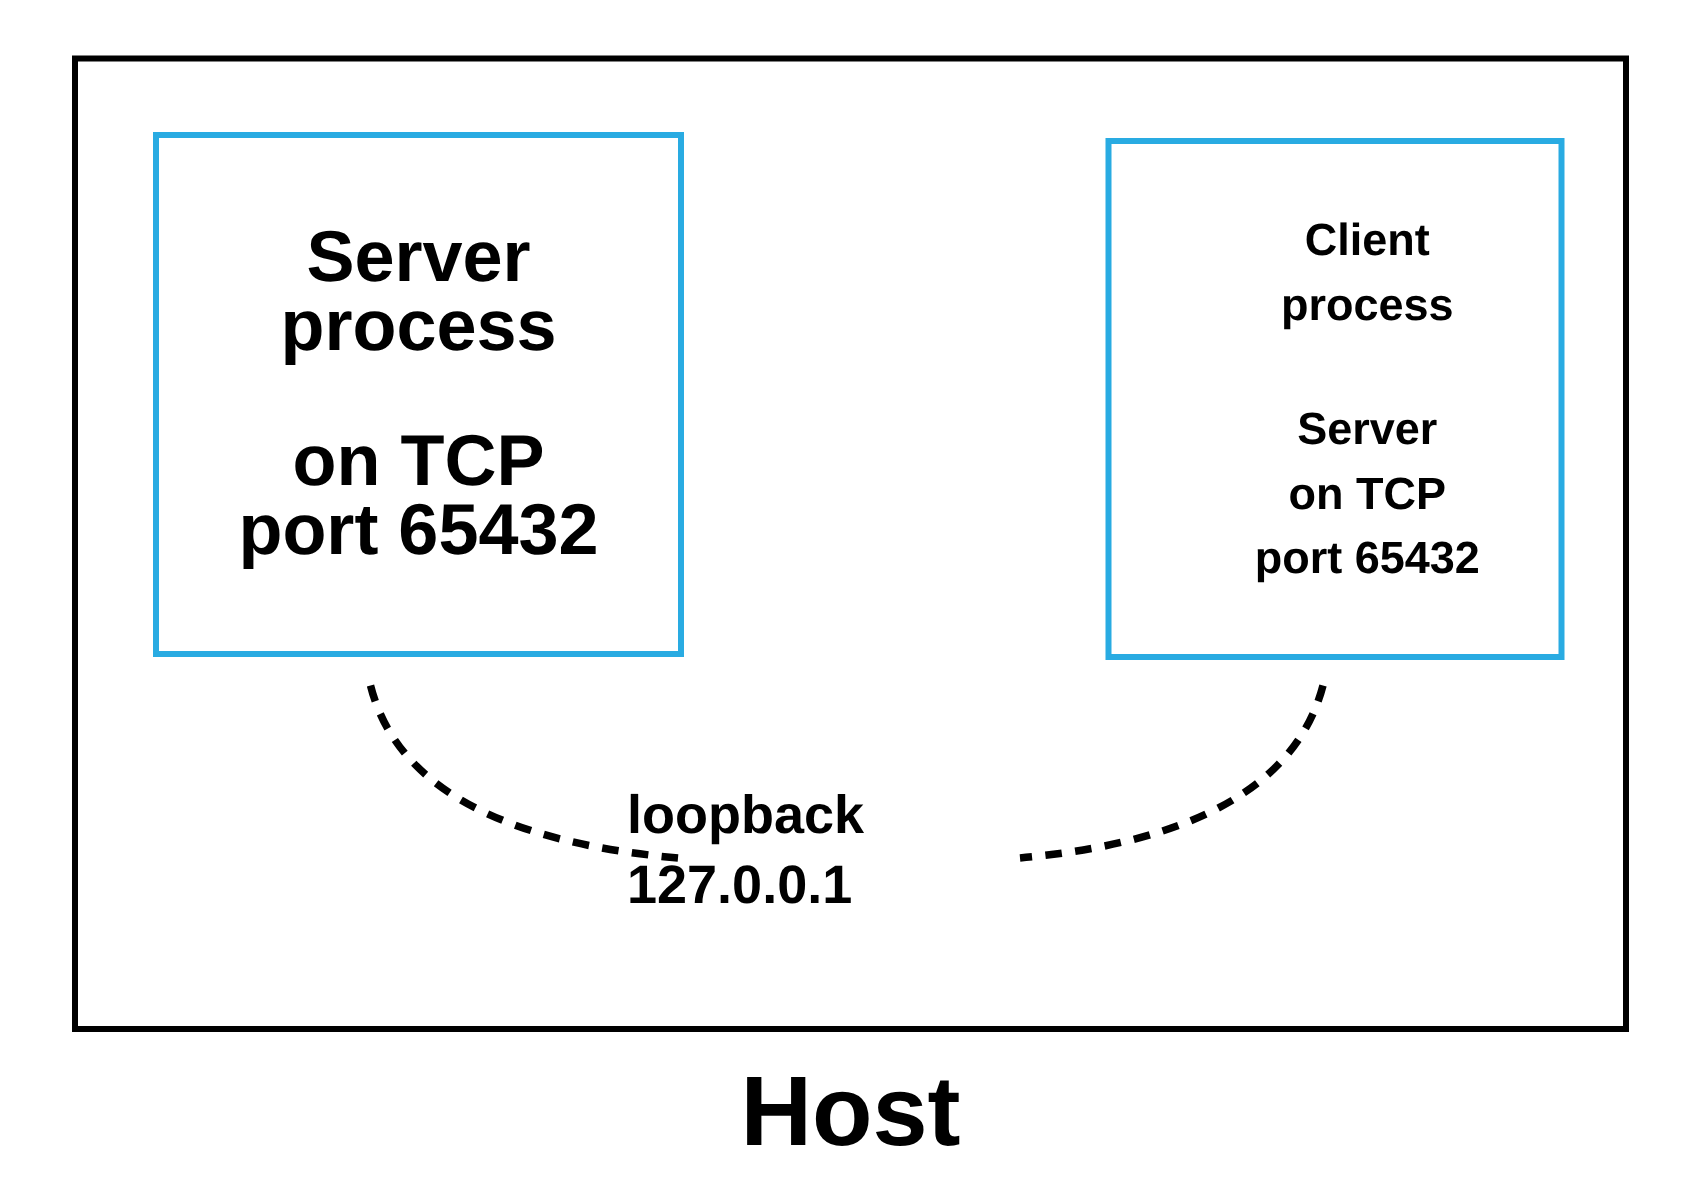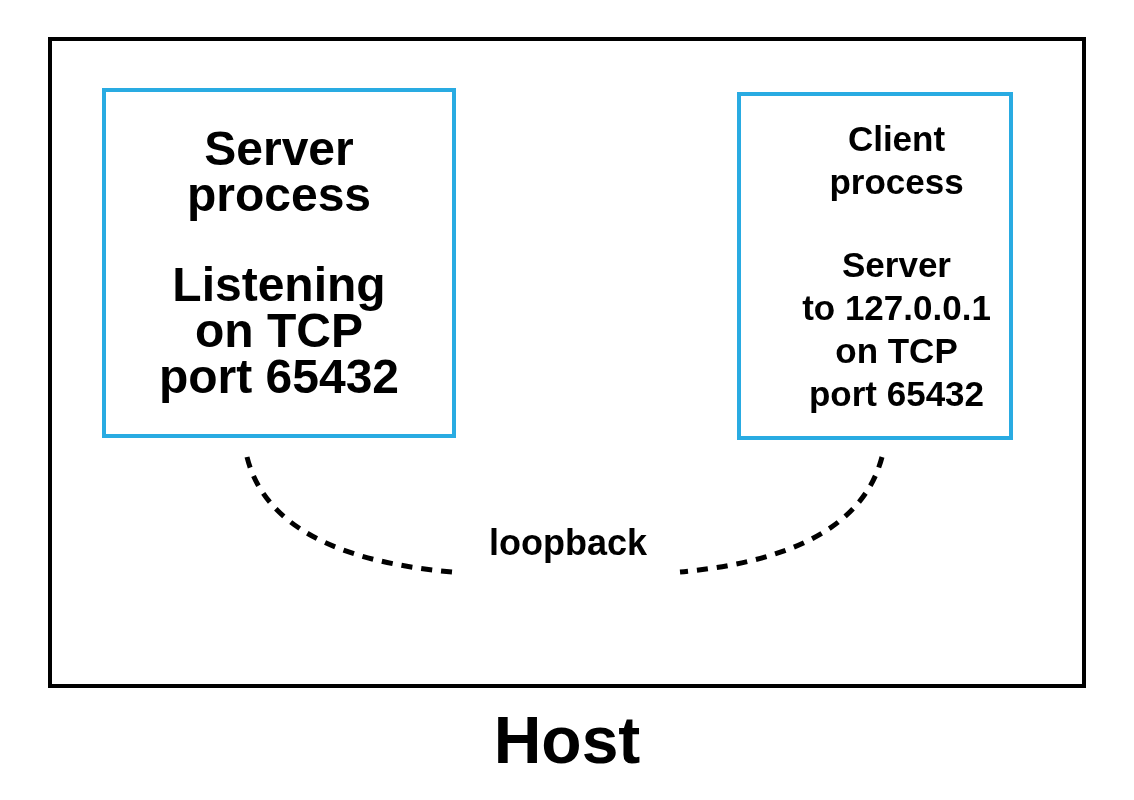--- a/index.html
+++ b/index.html
@@ -43,38 +43,37 @@
     left: 102px;
     top: 88px;
     width: 354px;
     height: 350px;
     font-size: 48px;
     line-height: 46px;
   }
   .client-box {
     left: 737px;
     top: 92px;
-    width: 276px;
+    width: 306px;
     height: 348px;
-    font-size: 35px;
+    font-size: 30px;
     line-height: 43px;
     padding-left: 43px;
   }
   .spacer-line {
     height: 44px;
   }
   .client-box .spacer-line {
     height: 40px;
   }
   .loopback-label {
     position: absolute;
     left: 418px;
     top: 519px;
     width: 300px;
-    text-align: center;
     font-weight: bold;
     font-size: 36px;
     line-height: 47px;
     color: #000000;
   }
   .host-label {
     position: absolute;
     left: 0;
     top: 702px;
     width: 1134px;
@@ -101,34 +100,33 @@
 
   <svg class="connections" viewBox="0 0 1134 800">
     <path d="M 247 457 Q 272 556 452 572" fill="none" stroke="#000000" stroke-width="5" stroke-dasharray="11 9"></path>
     <path d="M 882 457 Q 856 556 680 572" fill="none" stroke="#000000" stroke-width="5" stroke-dasharray="11 9"></path>
   </svg>
 
   <div class="process-box server-box">
     <div>Server</div>
     <div>process</div>
     <div class="spacer-line"></div>
-    <div>Listening</div>
     <div>on TCP</div>
     <div>port 65432</div>
   </div>
 
   <div class="process-box client-box">
     <div>Client</div>
     <div>process</div>
     <div class="spacer-line"></div>
     <div>Server</div>
-    <div>to 127.0.0.1</div>
     <div>on TCP</div>
     <div>port 65432</div>
   </div>
 
   <div class="loopback-label">
     <div>loopback</div>
+    <div>127.0.0.1</div>
   </div>
 
   <div class="host-label">Host</div>
 
 </div>
 
 </body></html>

